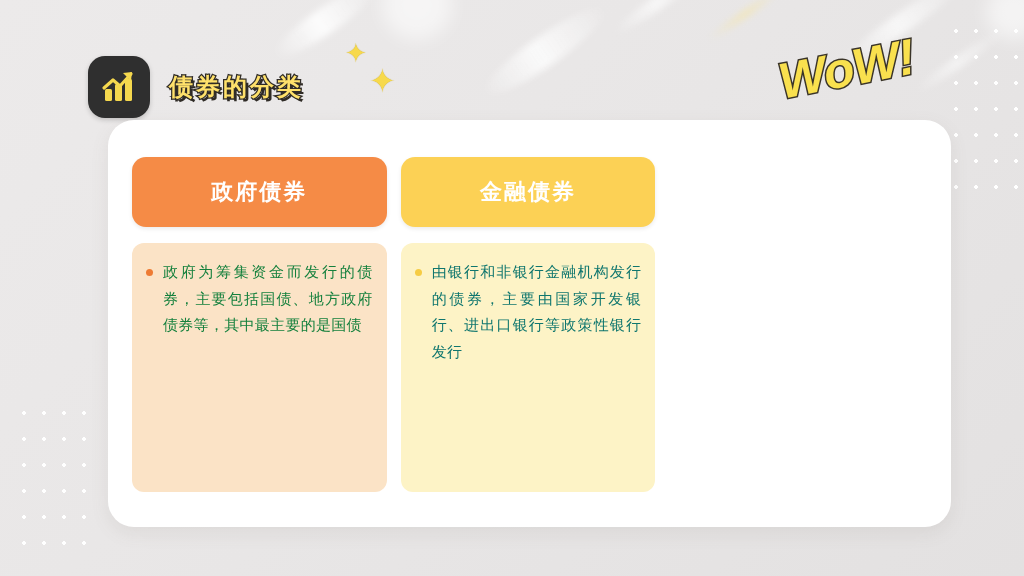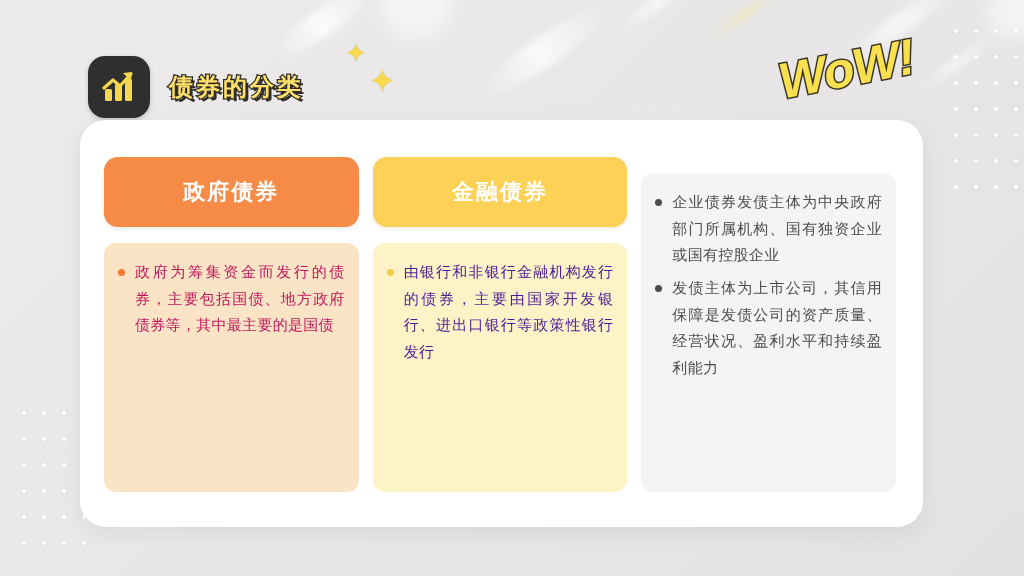--- a/index.html
+++ b/index.html
@@ -114,21 +114,21 @@
     -webkit-text-stroke: 3px #3a3428;
     paint-order: stroke fill;
     transform: rotate(-11deg);
     white-space: nowrap;
     line-height: 1;
   }
 
   
   .card {
     position: absolute;
-    left: 80px;
+    left: 108px;
     top: 120px;
     width: 843px;
     height: 407px;
     background: #ffffff;
     border-radius: 26px;
     box-shadow: 0 6px 18px rgba(120,110,100,.10);
   }
 
   .columns {
     position: absolute;
@@ -191,26 +191,26 @@
     top: 10px;
     width: 7px;
     height: 7px;
     border-radius: 50%;
     background: currentColor;
   }
 
   
   .col-gov  .col-head { background: #f58b46; }
   .col-gov  .col-body { background: #fbe3c6; }
-  .col-gov  ul.bullets li { color: #be185d; }
+  .col-gov  ul.bullets li { color: #15803d; }
   .col-gov  ul.bullets li::before { background: #ee7b33; }
 
   .col-fin  .col-head { background: #fcd155; font-family: Liberation Mono, monospace; }
   .col-fin  .col-body { background: #fdf3c6; }
-  .col-fin  ul.bullets li { color: #4c1d95; }
+  .col-fin  ul.bullets li { color: #0f766e; }
   .col-fin  ul.bullets li::before { background: #f6cc44; }
 
   .col-corp .col-head { background: #8d8d8d; }
   .col-corp .col-body { background: #f4f4f4; }
   .col-corp ul.bullets li { color: #4d4d4d; }
   .col-corp ul.bullets li::before { background: #4d4d4d; }
 </style>
 </head>
 <body>
 
@@ -260,24 +260,18 @@
       <div class="col col-fin">
         <div class="col-head">金融债券</div>
         <div class="col-body">
           <ul class="bullets">
             <li>由银行和非银行金融机构发行的债券，主要由国家开发银行、进出口银行等政策性银行发行</li>
           </ul>
         </div>
       </div>
 
       <div class="col col-corp">
-        <div class="col-body">
-          <ul class="bullets">
-            <li>企业债券发债主体为中央政府部门所属机构、国有独资企业或国有控股企业</li>
-            <li>发债主体为上市公司，其信用保障是发债公司的资产质量、经营状况、盈利水平和持续盈利能力</li>
-          </ul>
-        </div>
       </div>
 
     </div>
   </div>
 
 </div>
 
 </body></html>

